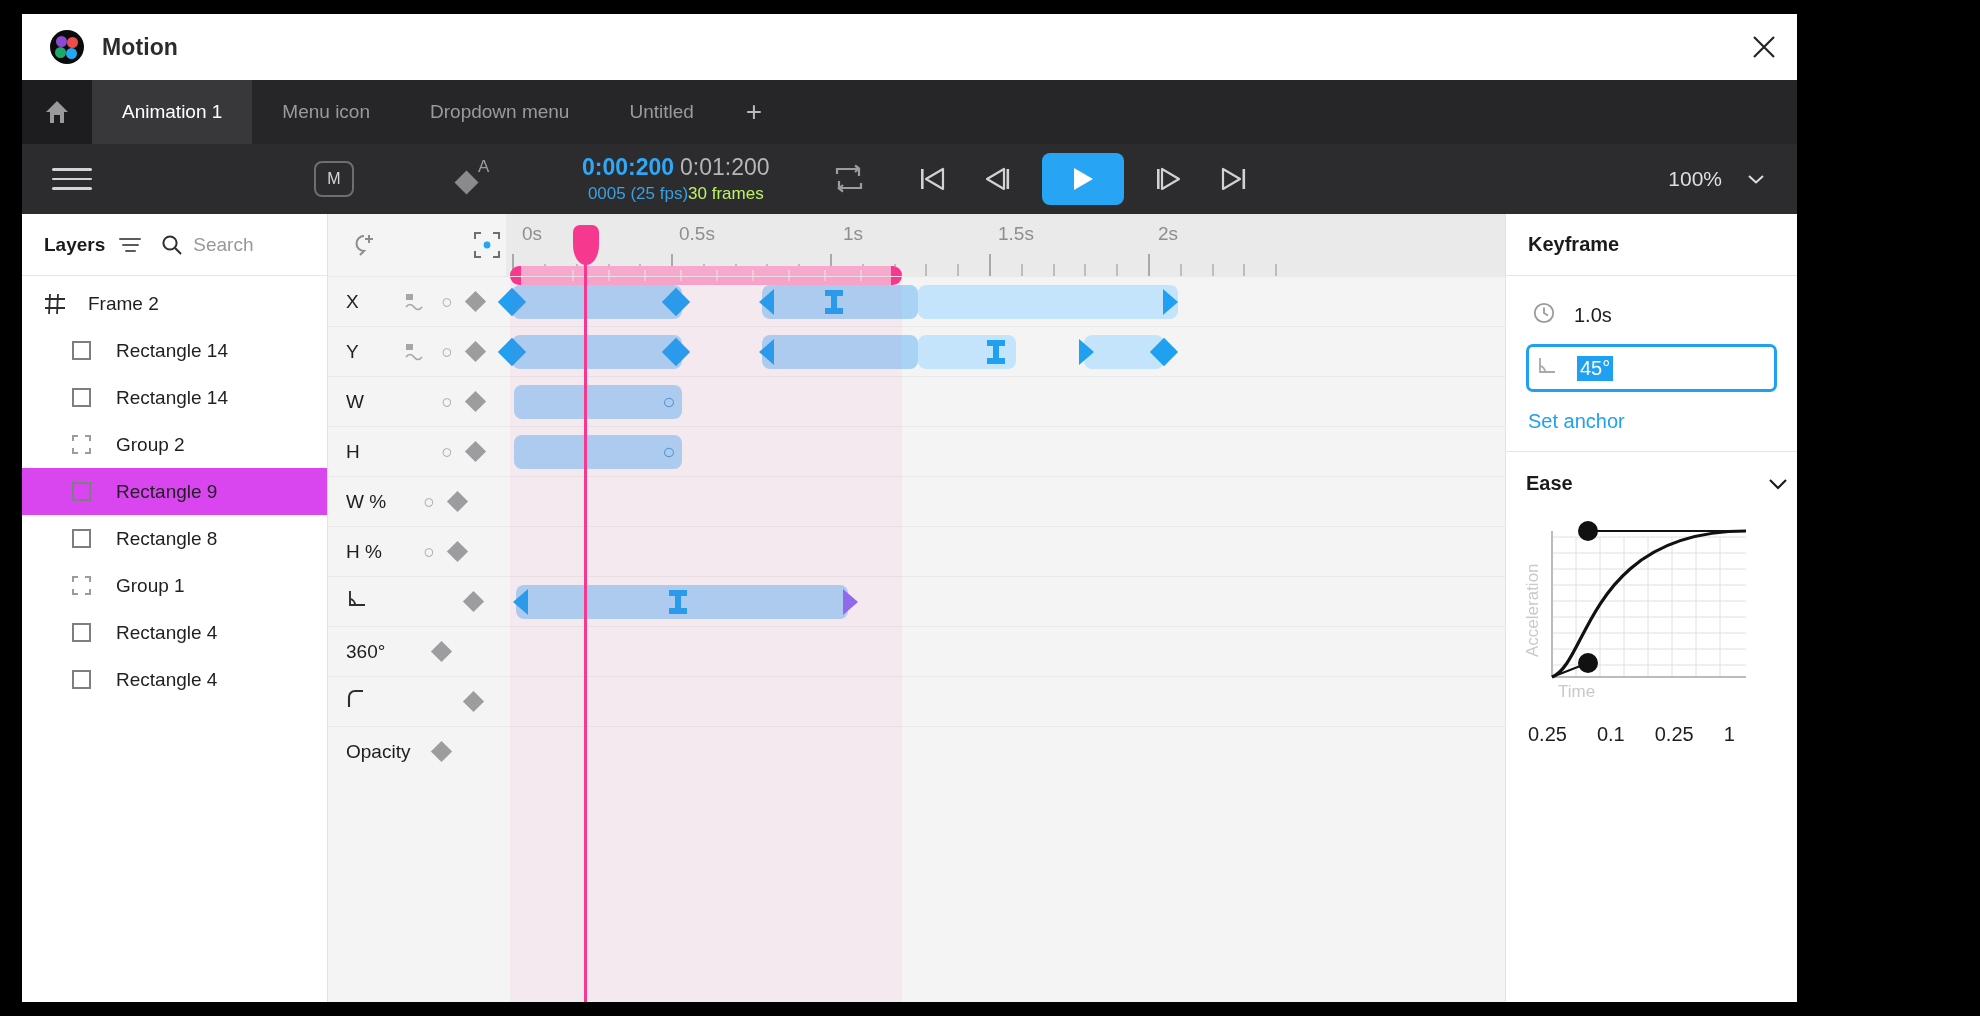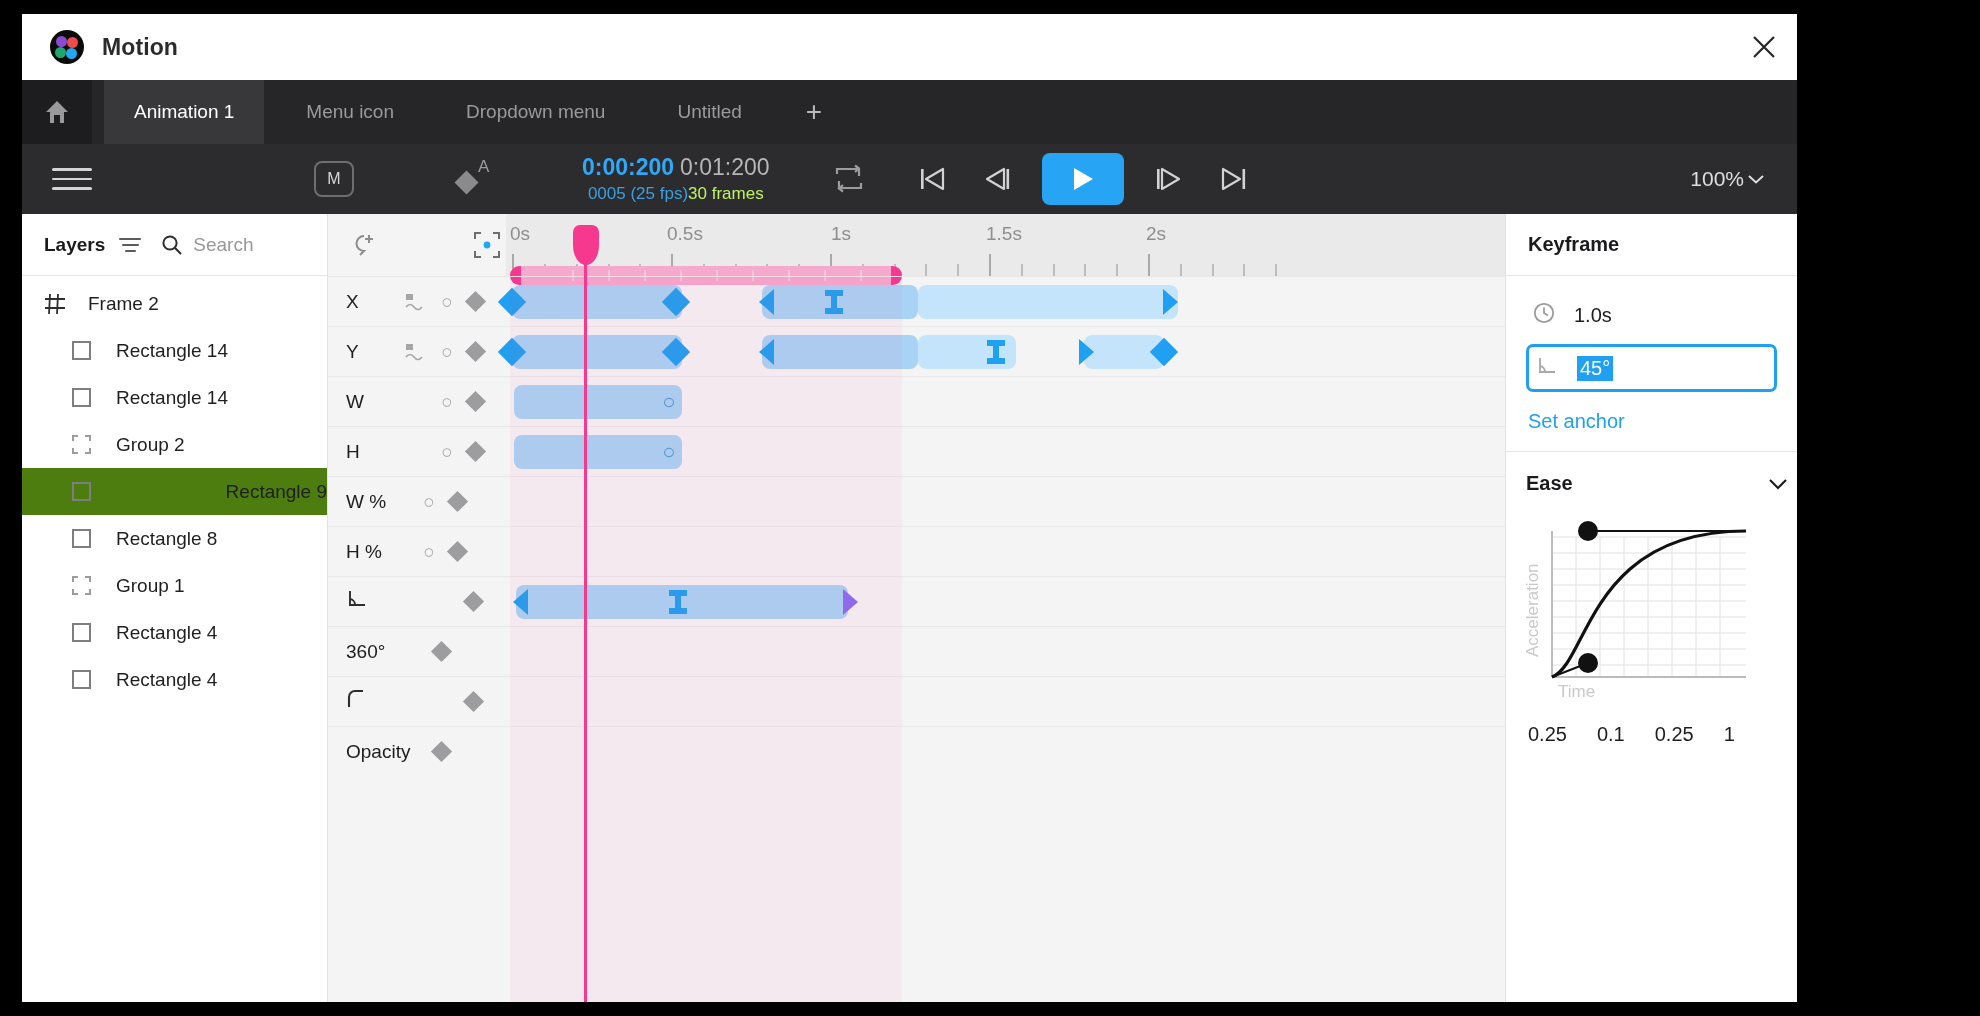--- a/index.html
+++ b/index.html
@@ -48,21 +48,21 @@
   .close-btn {
     width: 46px; height: 46px;
     display:flex; align-items:center; justify-content:center;
     color:#262626; cursor: pointer;
   }
 
   
   .tabbar {
     height: 64px; flex: 0 0 64px;
     background: #262628;
-    display:flex; align-items: stretch; gap: 12px;
+    display:flex; align-items: stretch;
   }
   .tab-home {
     width: 70px;
     display:flex; align-items:center; justify-content:center;
     background:#1d1d1f; cursor:pointer;
   }
   .tab {
     display:flex; align-items:center; justify-content:center;
     padding: 0 30px;
     font-size: 19px;
@@ -120,21 +120,21 @@
 
   .tb-gap-d { width: 56px; }
   .loop-btn { width:46px;height:44px; display:flex;align-items:center;justify-content:center; cursor:pointer; }
   .tb-gap-e { width: 38px; }
   .pcontrols { display:flex; align-items:center; gap:22px; }
   .pbtn { width:44px;height:44px; display:flex;align-items:center;justify-content:center; cursor:pointer; color:#d2d2d4; }
   .playbtn {
     width: 82px; height: 52px; border-radius:8px; background:#28a4f5;
     display:flex;align-items:center;justify-content:center; cursor:pointer;
   }
-  .tb-right { margin-left:auto; display:flex; align-items:center; gap:3px; cursor:pointer; padding-right:10px; }
+  .tb-right { margin-left:auto; display:flex; align-items:center; gap:25px; cursor:pointer; padding-right:10px; }
   .tb-right .zoomval { font-size:21px; color:#dedee0; }
 
   
   .body { flex:1 1 auto; display:flex; min-height:0; }
 
   
   .layers {
     width: 306px; flex:0 0 306px;
     background:#ffffff;
     border-right:1px solid #e2e2e4;
@@ -153,33 +153,33 @@
   .filter-icon span:nth-child(2){width:17px; margin-left:2.5px;}
   .filter-icon span:nth-child(3){width:11px; margin-left:5.5px;}
   .search-wrap { display:flex; align-items:center; gap:10px; margin-left:6px; cursor:text; }
   .search-ph { font-size:19px; color:#98989a; }
 
   .layer-list { flex:1 1 auto; overflow:hidden; padding-top:4px; }
   .layer-row {
     height: 47px; display:flex; align-items:center;
     padding-left: 22px; cursor:pointer; font-size:19px; color:#1f1f21;
   }
-  .layer-row.selected { background:#4d7c0f;justify-content:space-between; }
+  .layer-row.selected { background:#d946ef; }
   .layer-row .glyph { width:40px; flex:0 0 40px; display:flex; align-items:center; }
   .layer-row.child { padding-left: 50px; }
   .layer-row .lbl { margin-left: 4px; }
   .sq { width:19px;height:19px;border:2px solid #7e7e80; }
   .sq.dashed { border-style:dashed; border-color:#9c9c9e; }
 
   
   .timeline { flex:1 1 auto; display:flex; flex-direction:column; min-width:0; background:#f4f4f5; position:relative; }
   .tl-head { height:62px; flex:0 0 62px; display:flex; position:relative; }
   .tl-props-head { width:178px; flex:0 0 178px; display:flex; align-items:center; padding-left:22px; }
   .tl-ruler { flex:1 1 auto; position:relative; background:#eaeaeb; }
-  .ruler-lbl { position:absolute; top:9px; font-size:19px; color:#8e8e90; }
+  .ruler-lbl { position:absolute; top:9px; font-size:19px; color:#8e8e90;margin-left:12px; }
   .ruler-tick { position:absolute; bottom:0; width:2px; background:#bdbdbf; }
   .ruler-tick.major { height:22px; background:#a9a9ab; }
   .ruler-tick.minor { height:12px; }
   .range-bar {
     position:absolute; left:0; bottom:-9px; height:19px;
     background:#f6a9cd; border-radius:10px;
   }
   .range-bar .cap { position:absolute; top:0; width:11px; height:19px; background:#f6388f; }
   .range-bar .cap.l { left:0; border-radius:10px 0 0 10px; }
   .range-bar .cap.r { right:0; border-radius:0 10px 10px 0; }

